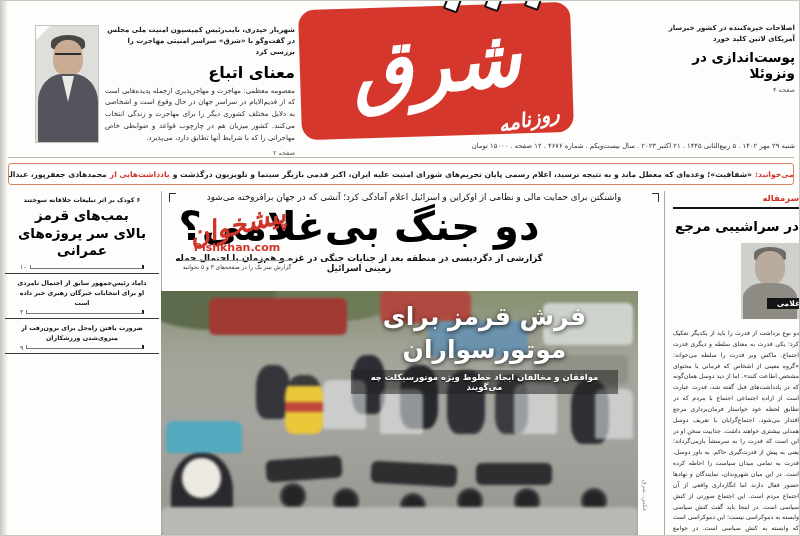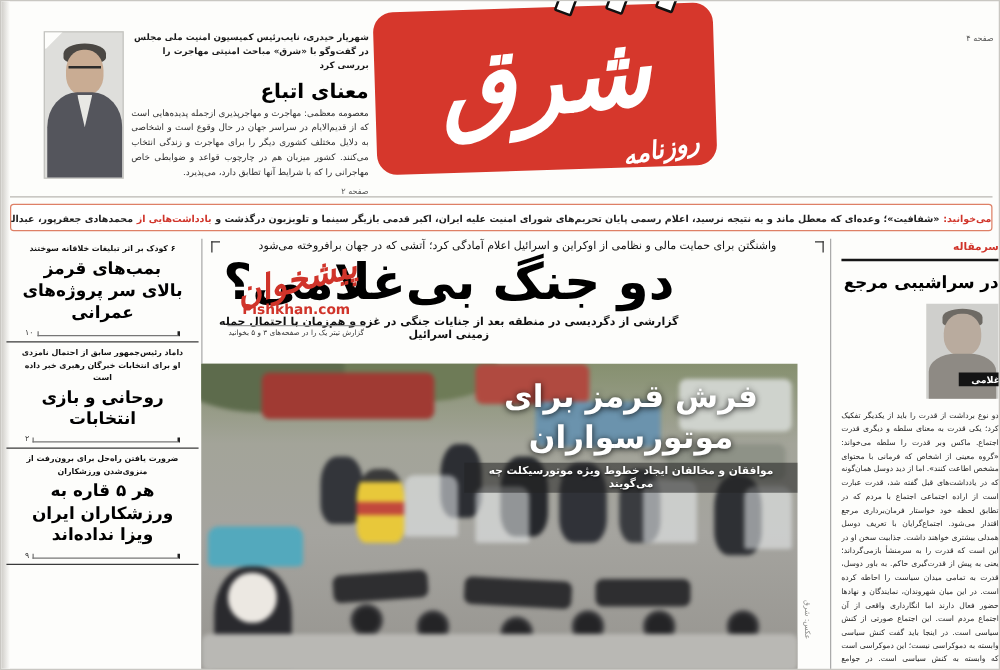--- a/index.html
+++ b/index.html
@@ -125,21 +125,21 @@
   .bike{ position:absolute; background:#2e2e30; border-radius:6px; }
   .b1{ left:22%; top:68%; width:16%; height:9%; transform:rotate(-4deg); }
   .b2{ left:44%; top:70%; width:18%; height:9%; transform:rotate(3deg); }
   .b3{ left:66%; top:70%; width:16%; height:9%; }
   .wheel{ position:absolute; width:26px; height:26px; border-radius:50%; background:#242426;
           border:3px solid #3c3c3e; }
   .wh1{ left:25%; top:78%; } .wh2{ left:36%; top:80%; } .wh3{ left:50%; top:82%; }
   .wh4{ left:62%; top:80%; } .wh5{ left:74%; top:80%; } .wh6{ left:88%; top:80%; }
   .asphalt-light{ left:0; top:88%; width:100%; height:12%; background:#b9b8b4; }
 
-  .photo-cap{ position:absolute; right:0; top:10px; width:56%; text-align:center; }
+  .photo-cap{ position:absolute; right:20px; top:10px; width:56%; text-align:center; }
   .photo-head{ color:#fff; font-size:25px; font-weight:bold; line-height:1.3;
           text-shadow:0 1px 5px rgba(0,0,0,.85); }
   .photo-sub{ display:inline-block; background:rgba(35,35,35,.55); color:#fff; font-size:8.5px;
           font-weight:bold; padding:2px 8px; margin-top:4px; text-shadow:0 1px 2px rgba(0,0,0,.8); }
 
   .credit{ position:absolute; left:641px; top:300px; height:210px; writing-mode:vertical-rl;
           font-size:6px; color:#8a8a88; letter-spacing:1px; }
 
   
   .editorial{ position:absolute; left:672px; top:192px; width:126px; height:342px; overflow:hidden; }
@@ -167,67 +167,68 @@
   <div class="portrait">
     <div class="hair"></div>
     <div class="head"></div>
     <div class="glasses"></div>
     <div class="suit"></div>
     <div class="shirt"></div>
     <div class="fold"></div>
   </div>
 
   <div class="tl-art">
-    <div class="kicker">شهریار حیدری، نایب‌رئیس کمیسیون امنیت ملی مجلس در گفت‌وگو با «شرق» مباحث امنیتی مهاجرت را بررسی کرد</div>
+    <div class="kicker">شهریار حیدری، نایب‌رئیس کمیسیون امنیت ملی مجلس در گفت‌وگو با «شرق» سراسر امنیتی مهاجرت را بررسی کرد</div>
     <div class="head">معنای اتباع</div>
     <div class="bodytxt">معصومه معظمی: مهاجرت و مهاجرپذیری ازجمله پدیده‌هایی است که از قدیم‌الایام در سراسر جهان در حال وقوع است و اشخاصی به دلایل مختلف کشوری دیگر را برای مهاجرت و زندگی انتخاب می‌کنند. کشور میزبان هم در چارچوب قواعد و ضوابطی خاص مهاجرانی را که با شرایط آنها تطابق دارد، می‌پذیرد.</div>
     <div class="pageref">صفحه ۲</div>
   </div>
 
   <div class="logo">
     <div class="mark m1"></div>
     <div class="mark m2"></div>
     <div class="mark m3"></div>
     <div class="word">شرق</div>
     <div class="ruzname">روزنامه</div>
   </div>
 
   <div class="tr-art">
+    <div class="kicker">اصلاحات خیره‌کننده در کشور خبرساز آمریکای لاتین کلید خورد</div>
+    <div class="head">پوست‌اندازی در ونزوئلا</div>
     <div class="pageref">صفحه ۴</div>
   </div>
 
+  <div class="dateline">شنبه ۲۹ مهر ۱۴۰۲ . ۵ ربیع‌الثانی ۱۴۴۵ . ۲۱ اکتبر ۲۰۲۳ . سال بیست‌ویکم . شماره ۴۶۷۶ . ۱۲ صفحه . ۱۵۰۰۰ تومان</div>
   <div class="hr1"></div>
 
   <div class="ticker">
     <span class="red">در «شرق» امروز می‌خوانید:</span>
     <span class="dark">«شفافیت»؛ وعده‌ای که معطل ماند و به نتیجه نرسید، اعلام رسمی پایان تحریم‌های شورای امنیت علیه ایران، اکبر قدمی بازیگر سینما و تلویزیون درگذشت و</span>
     <span class="red">یادداشت‌هایی از</span>
     <span class="dark">محمدهادی جعفرپور، عبدالرضا ناصر مقدسی</span>
   </div>
 
   <div class="teasers">
     <div class="tz">
       <div class="tz-kicker">۶ کودک بر اثر تبلیغات خلاقانه سوختند</div>
       <div class="tz-head">بمب‌های قرمز بالای سر پروژه‌های عمرانی</div>
       <div class="marker">
           <span class="num">۱۰</span>
           <span class="track"></span>
         </div>
     </div>
     <div class="tz">
       <div class="tz-kicker">داماد رئیس‌جمهور سابق از احتمال نامزدی او برای انتخابات خبرگان رهبری خبر داده است</div>
-      <div class="tz-head">روحانی و بازی انتخابات</div>
       <div class="marker">
           <span class="num">۲</span>
           <span class="track"></span>
         </div>
     </div>
     <div class="tz">
       <div class="tz-kicker">ضرورت یافتن راه‌حل برای برون‌رفت از منزوی‌شدن ورزشکاران</div>
-      <div class="tz-head">هر ۵ قاره به ورزشکاران ایران ویزا نداده‌اند</div>
       <div class="marker">
           <span class="num">۹</span>
           <span class="track"></span>
         </div>
     </div>
     <div class="tz">
       
       
       
       

